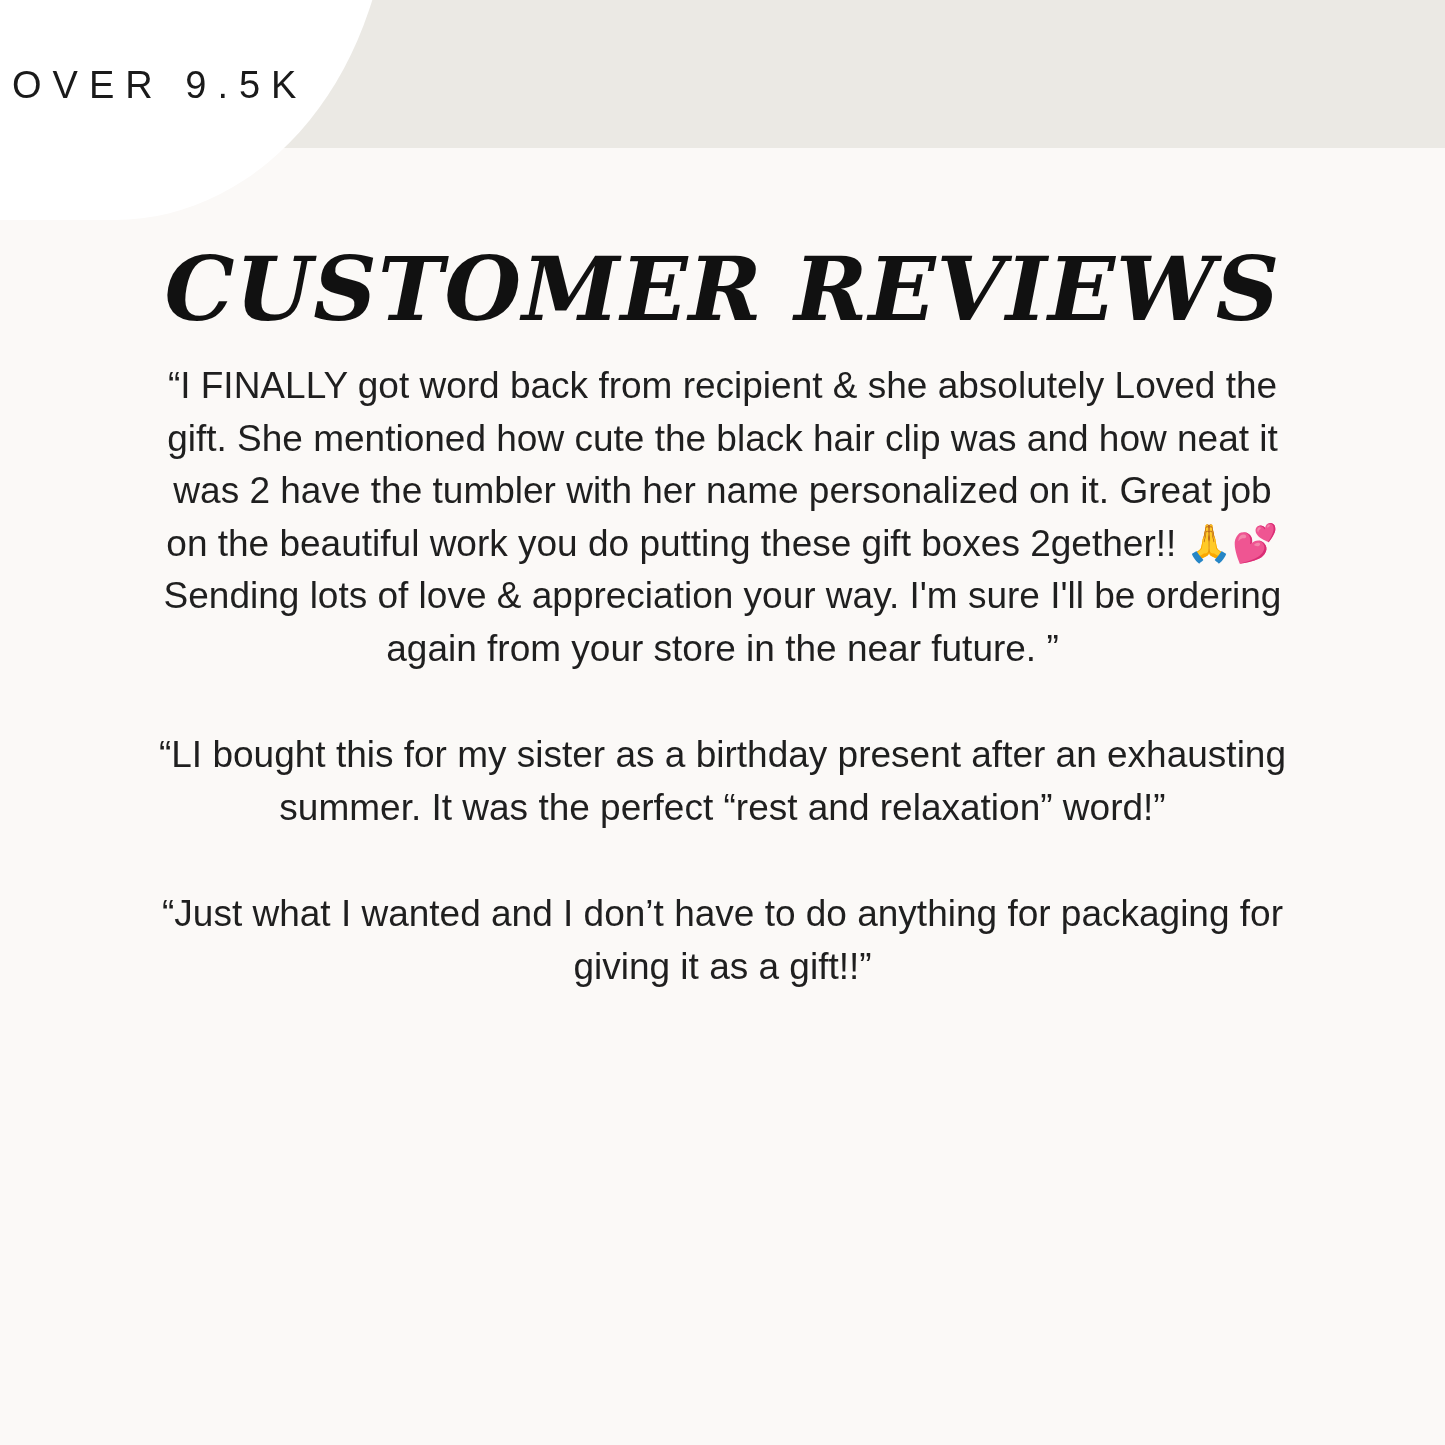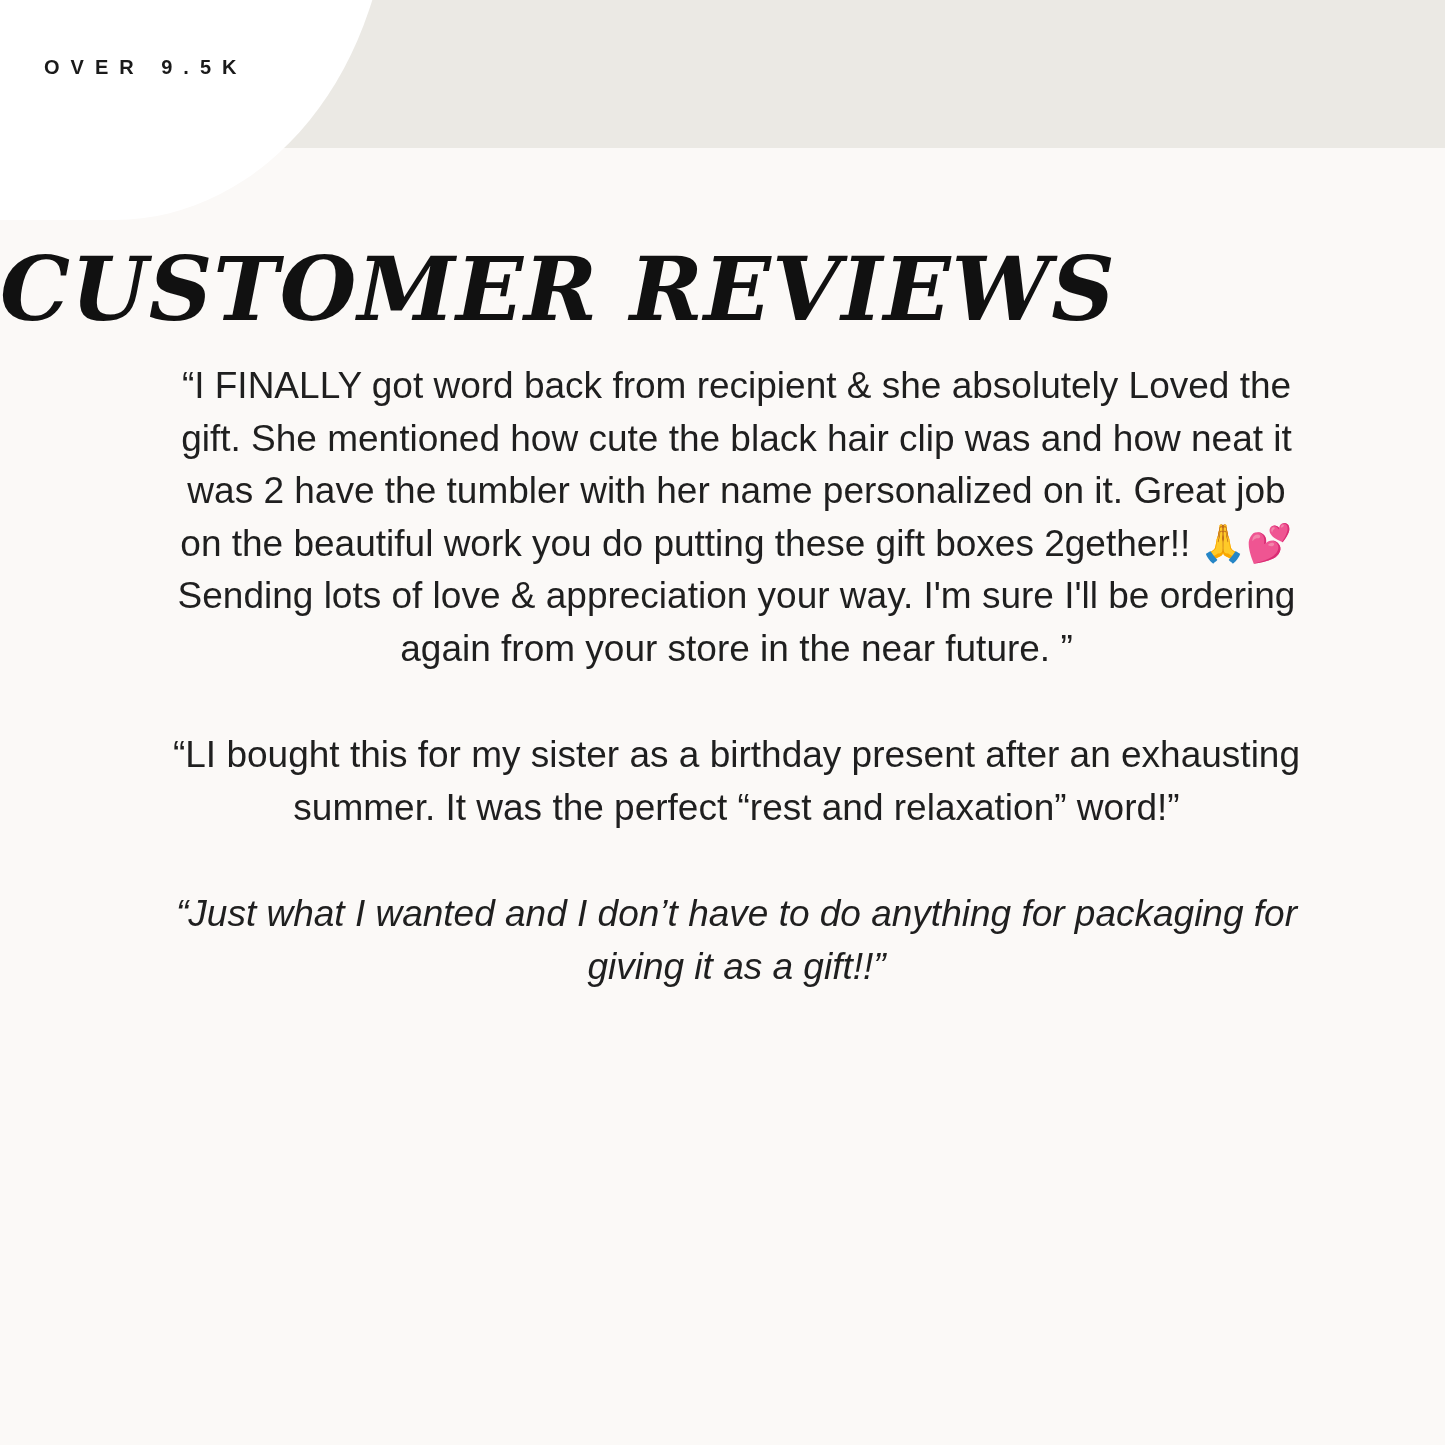--- a/index.html
+++ b/index.html
@@ -31,64 +31,64 @@
     top: -120px;
     left: -160px;
     width: 550px;
     height: 340px;
     background: #ffffff;
     border-radius: 0 0 50% 0 / 0 0 100% 0;
   }
 
   .badge-text {
     position: absolute;
-    left: 44px;
+    left: 12px;
     top: 48px;
     width: 360px;
     color: #1a1a1a;
-    font-size: 20px;
-    font-weight: bold;
+    font-size: 38px;
+    font-weight: normal;
     letter-spacing: 11px;
     line-height: 1.95;
     text-transform: uppercase;
   }
   .badge-line { display: block; white-space: nowrap; }
 
   
   .page-title {
     position: absolute;
     top: 178px;
     left: 0;
     width: 1445px;
-    text-align: left;
+    text-align: center;
     font-family: "DejaVu Serif", "Liberation Serif", serif;
     font-style: italic;
     font-weight: bold;
     font-size: 88px;
     letter-spacing: 1px;
     color: #111111;
     white-space: nowrap;
   }
 
   
   .reviews {
     position: absolute;
     top: 360px;
-    left: 164px;
+    left: 150px;
     width: 1145px;
     text-align: center;
     color: #1f1f1f;
     font-size: 37px;
     line-height: 1.42;
   }
   .review-item {
     margin: 0 0 54px 0;
     padding: 0;
   }
-  .review-item:last-child { margin-bottom: 0; font-style: italic; }
+  .review-item:last-child { margin-bottom: 0; }
 </style>
 </head>
 <body>
 
 <div class="banner-strip"></div>
 
 <div class="badge-blob"></div>
 
 <div class="badge-text">
   <span class="badge-line">OVER 9.5K</span>

